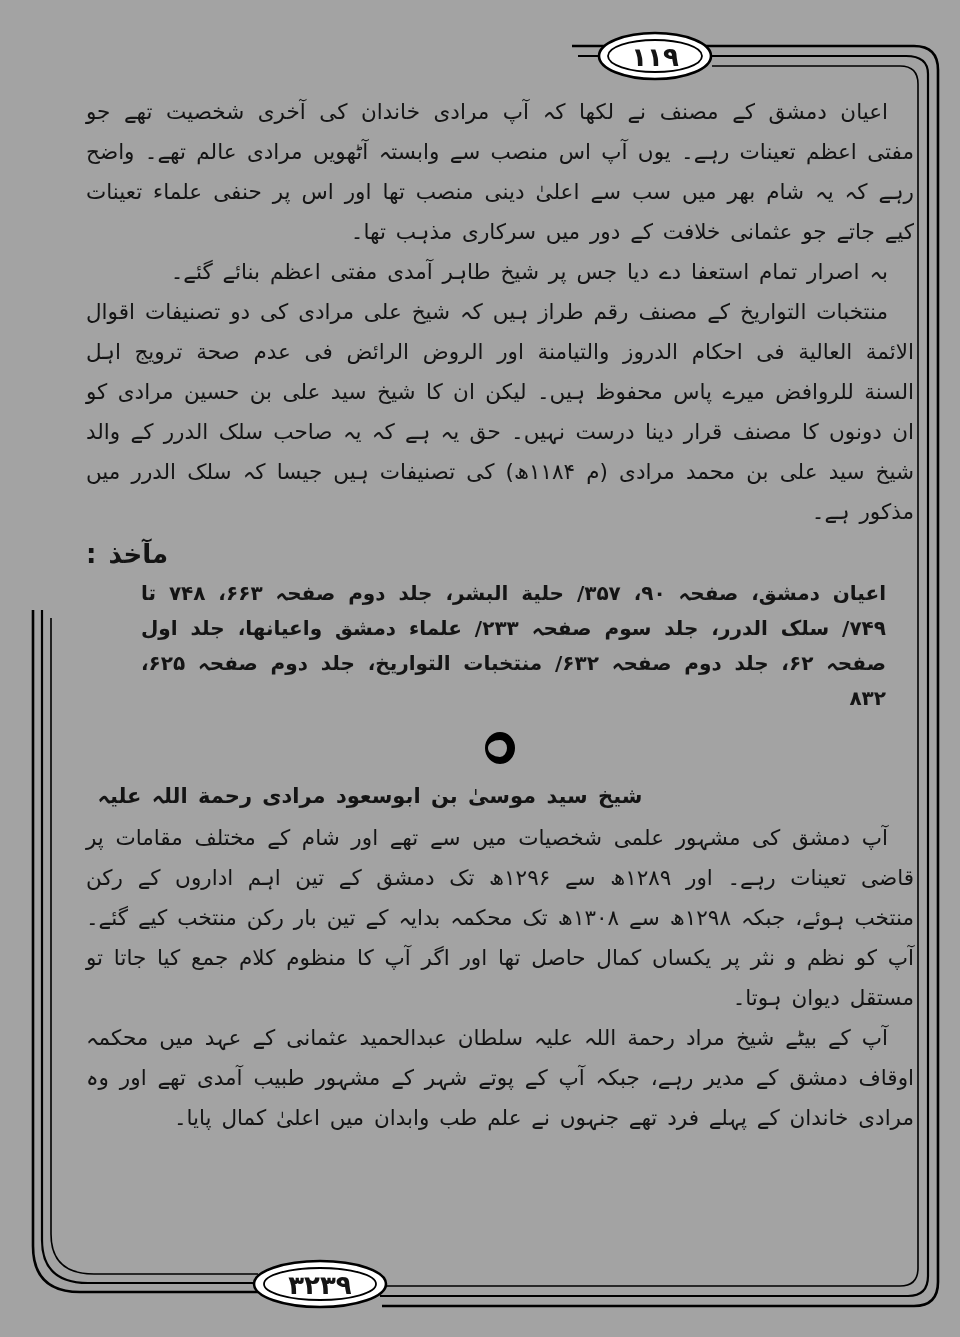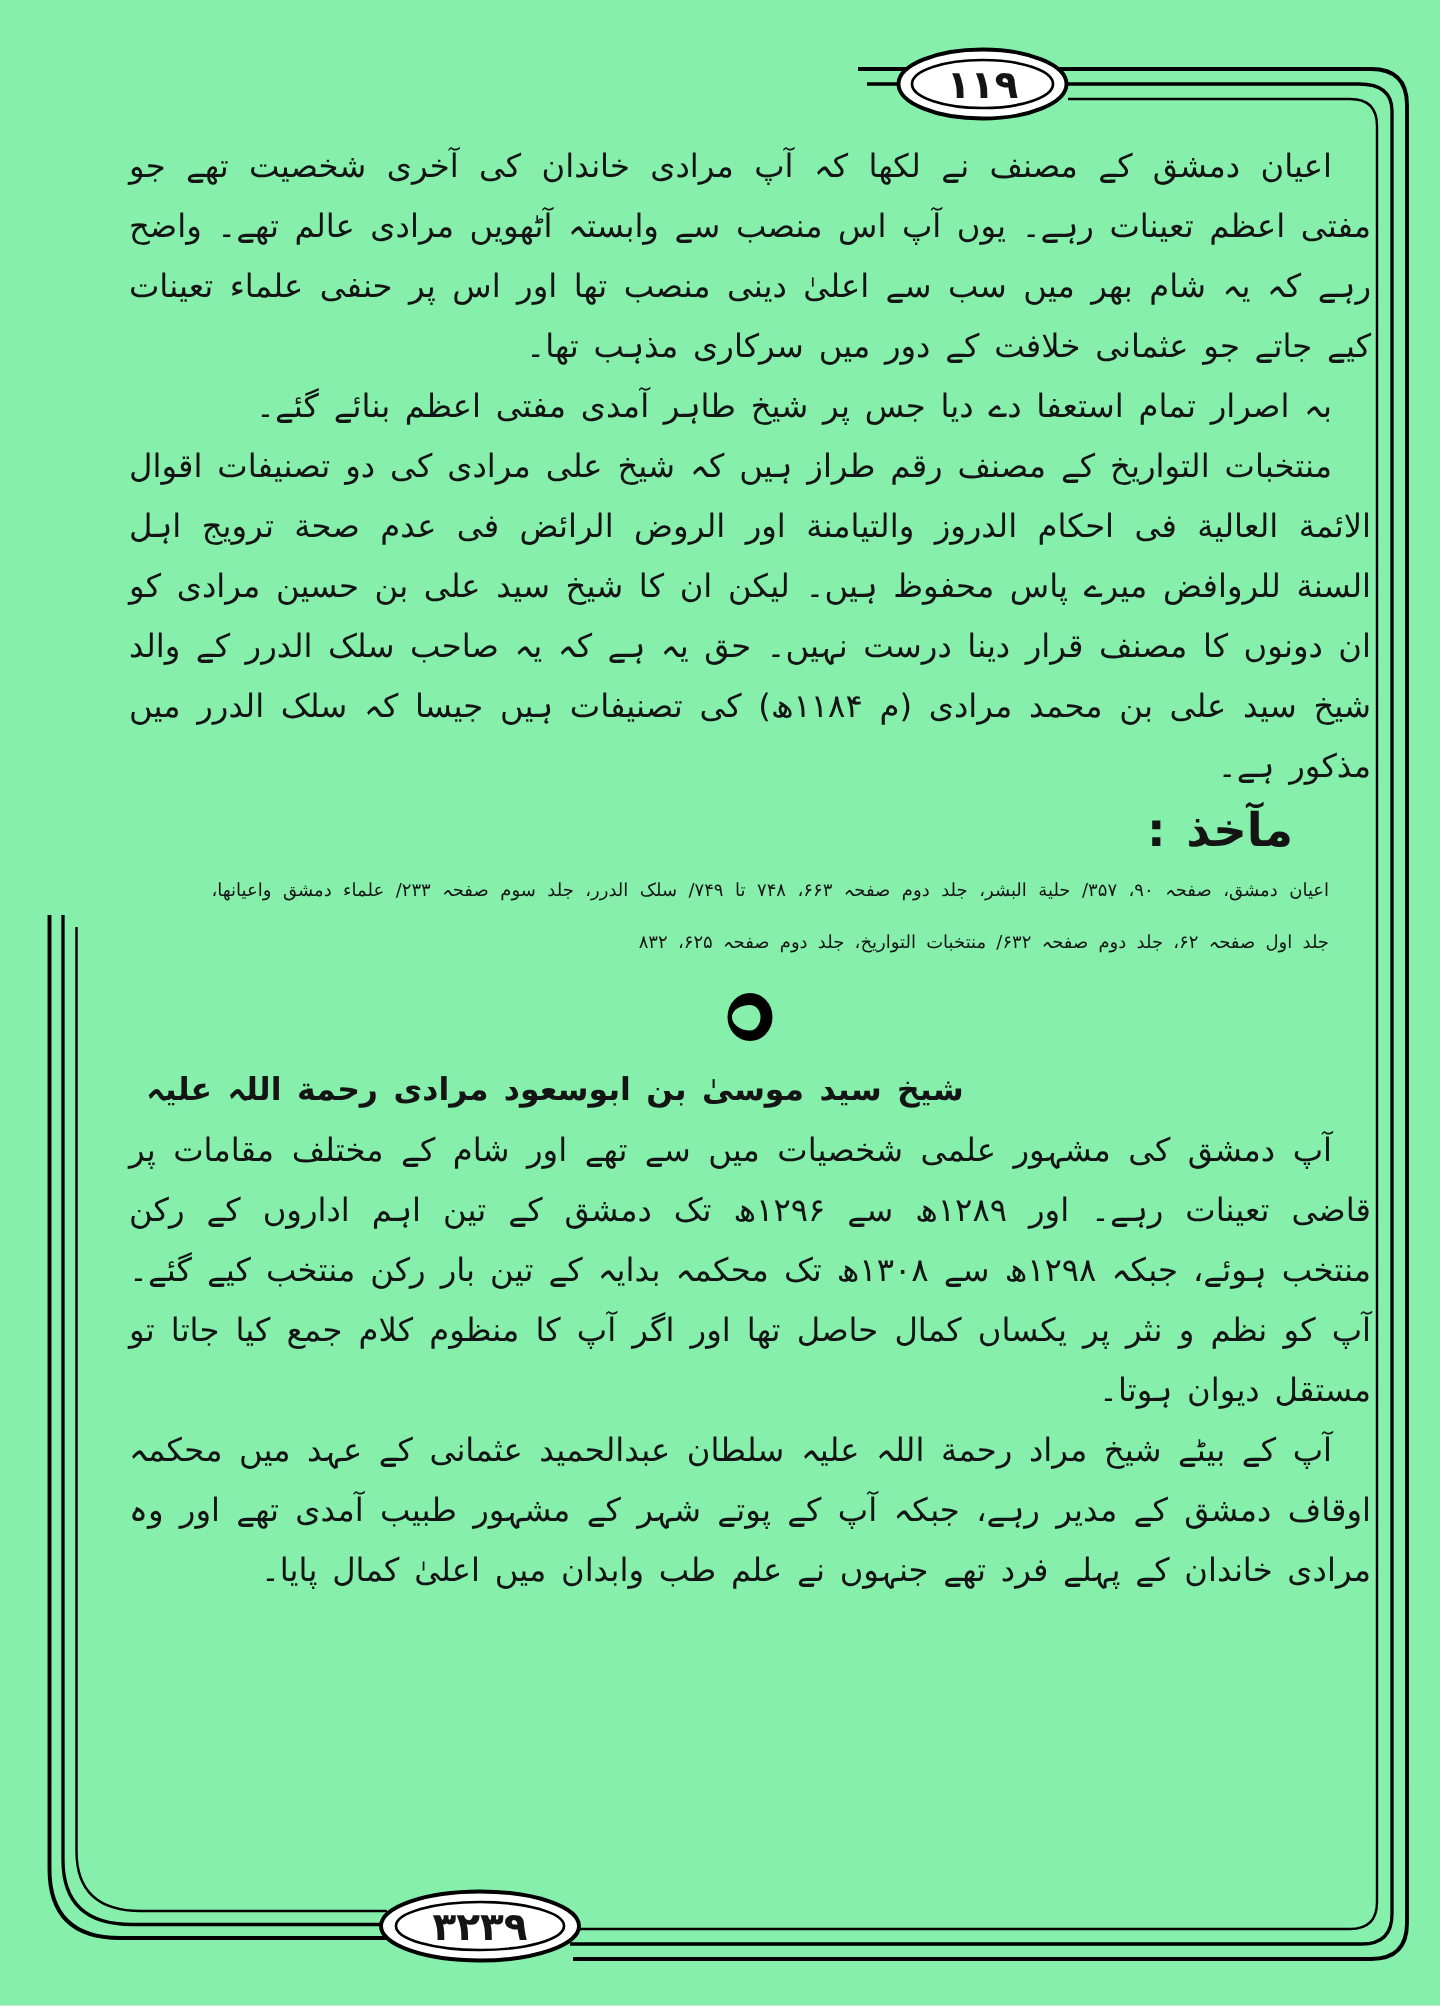--- a/index.html
+++ b/index.html
@@ -1,20 +1,20 @@
 <!DOCTYPE html>
 <html lang="ur" dir="rtl"><head>
 <meta charset="utf-8">
 <style>
   html,body{margin:0;padding:0;background:#e8e8e8;}
   .page{
     position:relative;
     width:960px;height:1337px;
     margin:0 auto;
-    background:#86efac;
+    background:#a3a3a3;
     color:#141414;
     font-family:"DejaVu Sans",sans-serif;
     overflow:hidden;
     direction:rtl;
   }
   .borders{position:absolute;top:0;left:0;pointer-events:none;}
   .page-num{
     position:absolute;
     text-align:center;
     font-weight:bold;
@@ -31,29 +31,30 @@
     text-align:justify;
     font-size:21.5px;
     line-height:40px;
     word-spacing:3px;
     z-index:2;
   }
   .content p{margin:0;}
   .para{text-indent:26px;}
   .sources-label{
     font-weight:bold;
-    font-size:31px;
-    text-align:right;
+    font-size:26px;
+    text-align:left;
     margin:2px 52px 2px 0 !important;
   }
   .sources{
-    font-size:12px;
+    font-size:20px;
     line-height:35px;
     margin:2px 28px 6px 55px !important;
     text-align:justify;
+    font-weight:bold;
   }
   .ornament{
     width:30px;height:32px;
     margin:16px auto 10px;
     border:8px solid #000;
     border-left-width:3px;
     border-bottom-width:7px;
     border-radius:50%;
     box-sizing:border-box;
   }

